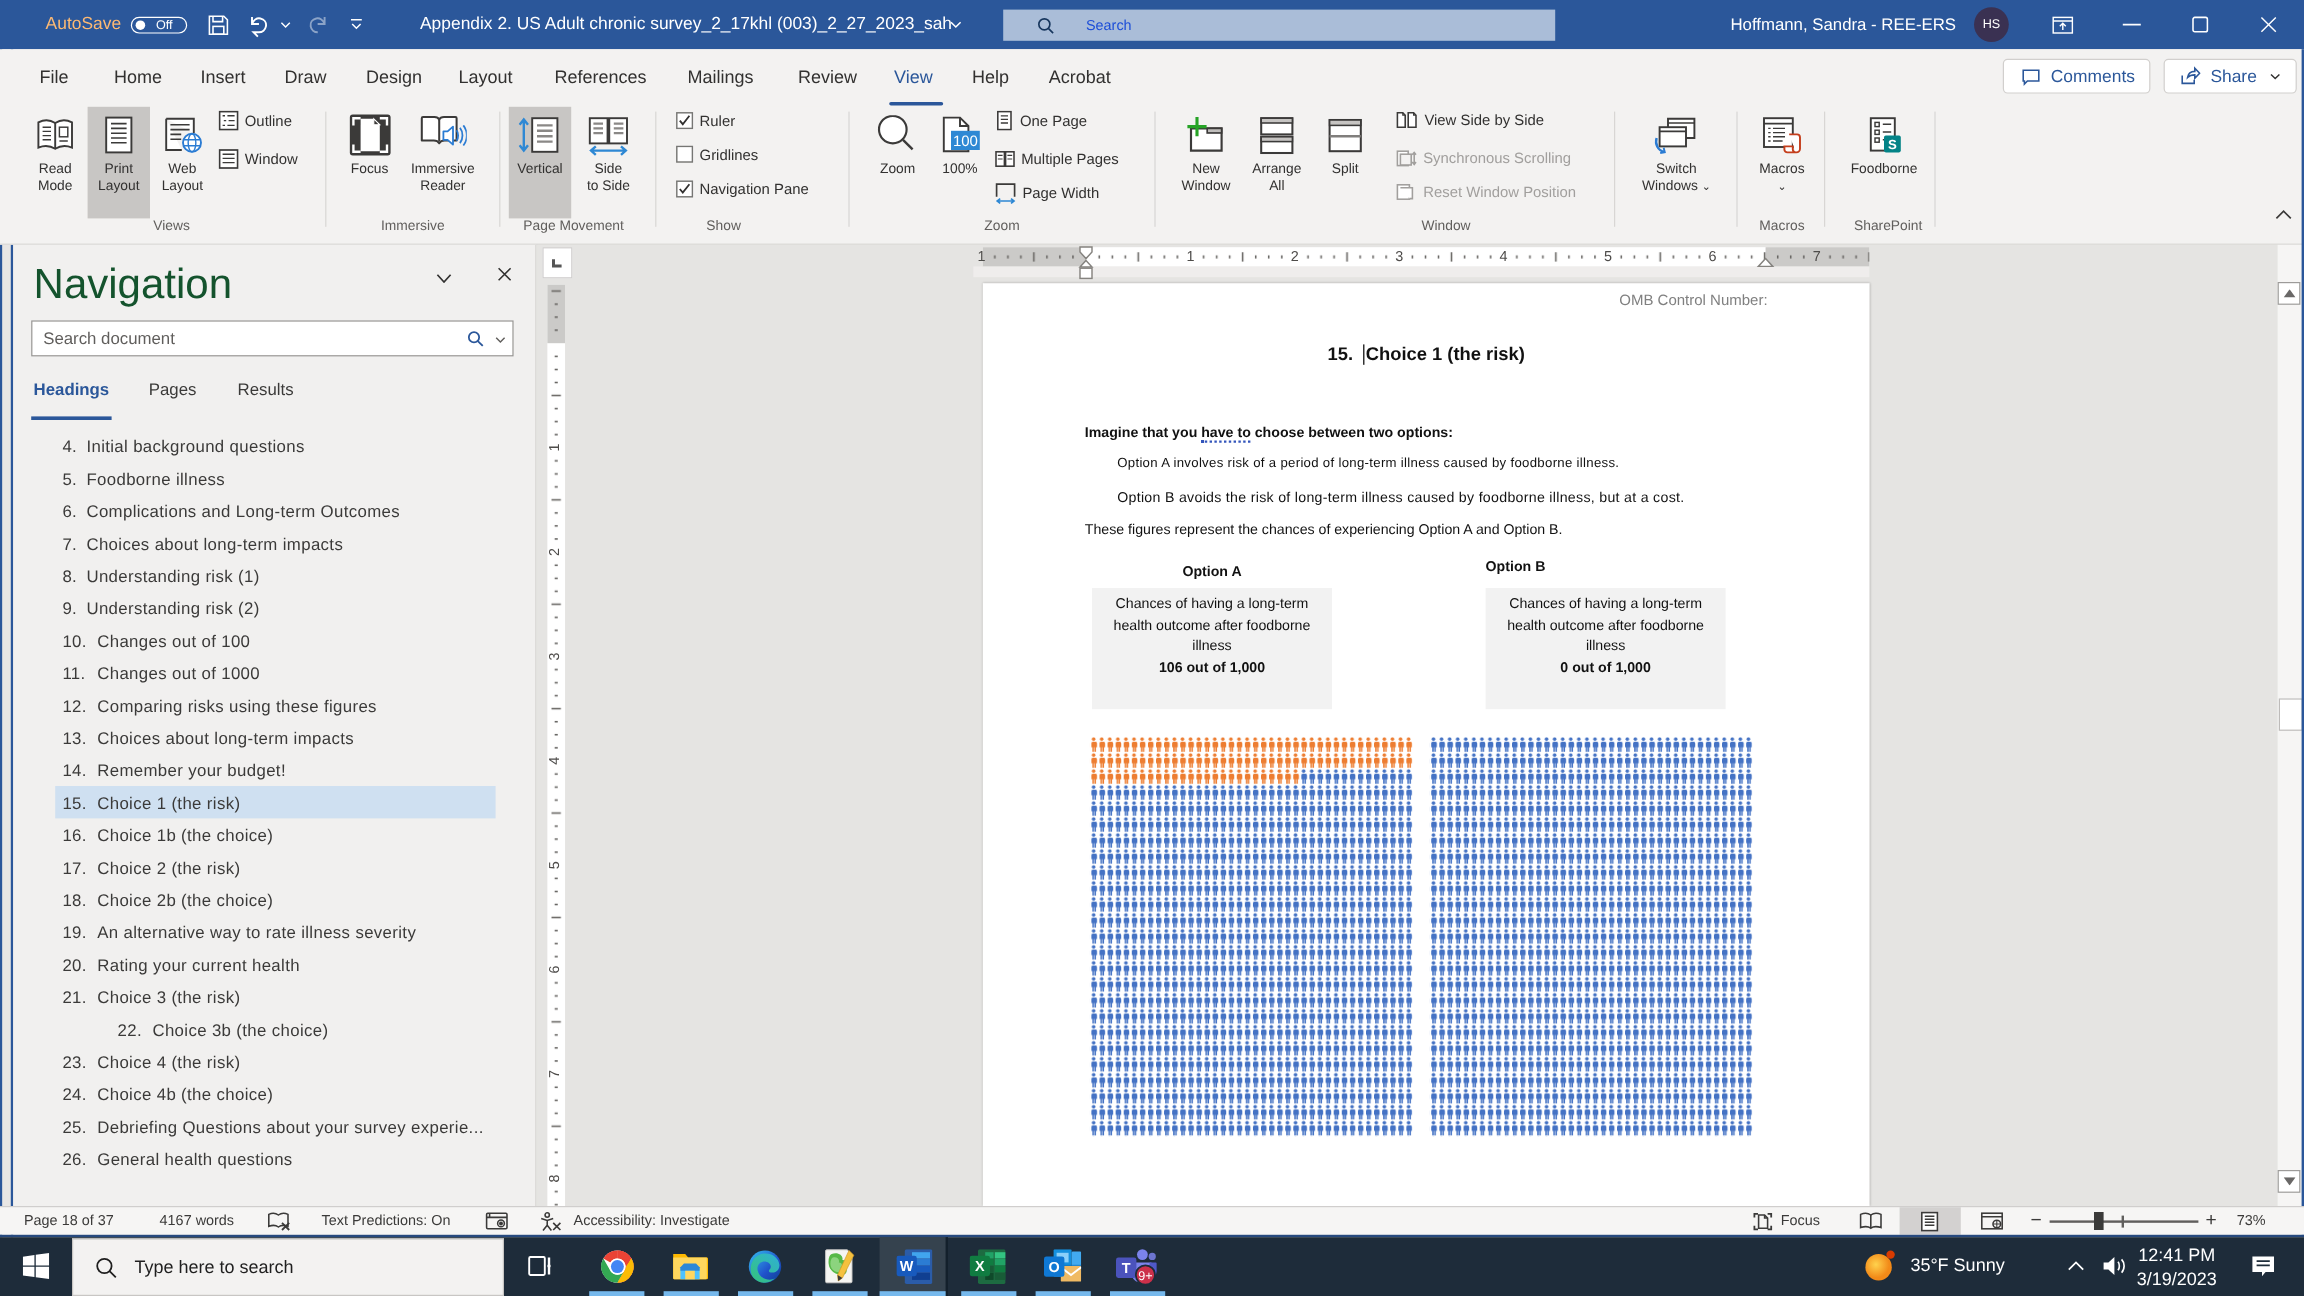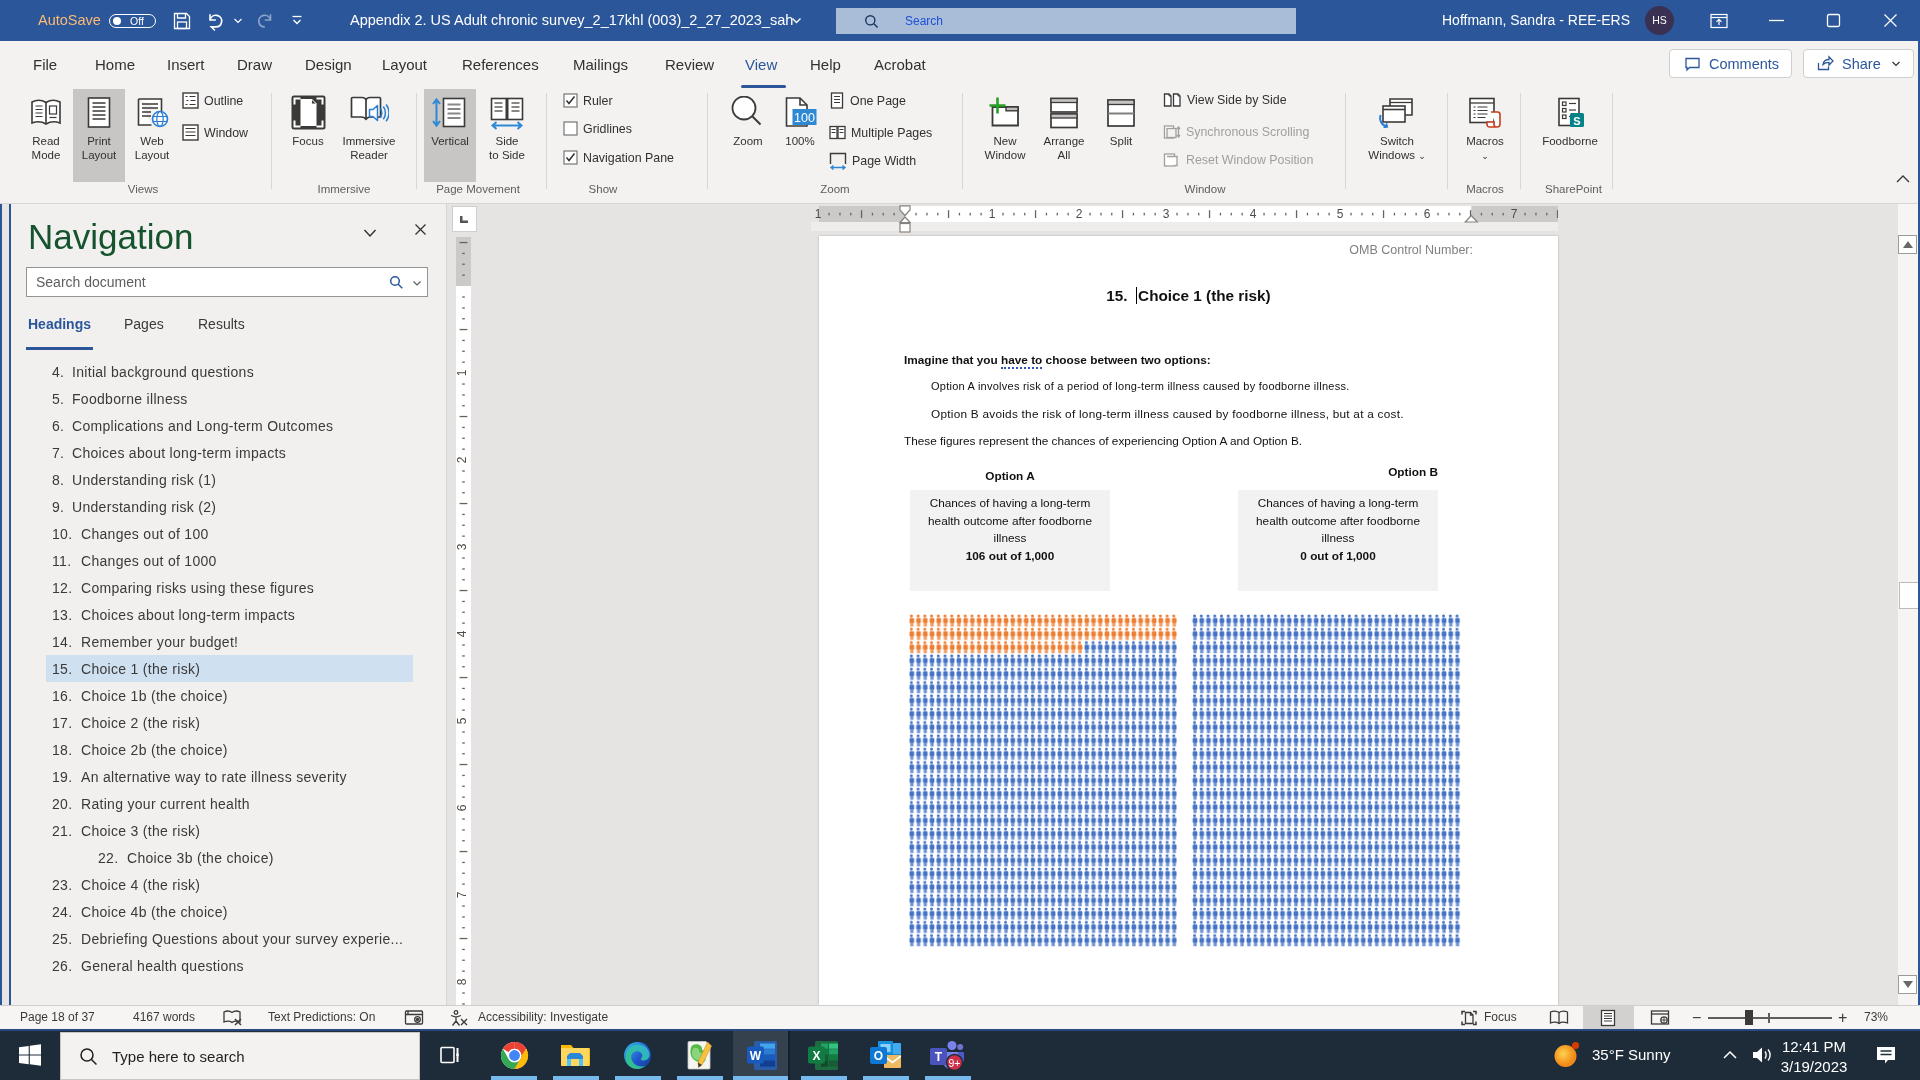--- a/index.html
+++ b/index.html
@@ -620,21 +620,21 @@
       </g>
     </svg>
     <div id="page">
       <div class="abs" style="right:85px;top:7px;font-size:12.5px;color:#808080;">OMB Control Number:</div>
       <div class="abs" style="left:0;top:51px;width:739px;text-align:center;font-weight:bold;font-size:15.3px;color:#111;">15.&nbsp; <span style="border-left:1.3px solid #000;padding-left:1px;">C</span>hoice 1 (the risk)</div>
       <div class="abs" style="left:85px;top:117px;font-weight:bold;font-size:11.8px;color:#111;">Imagine that you <span style="border-bottom:2px dotted #3355bb;">have to</span> choose between two options:</div>
       <div class="abs" style="left:112px;top:144px;font-size:11px;letter-spacing:0.25px;color:#111;">Option A involves risk of a period of long-term illness caused by foodborne illness.</div>
       <div class="abs" style="left:112px;top:171px;font-size:11.8px;letter-spacing:0.25px;color:#111;">Option B avoids the risk of long-term illness caused by foodborne illness, but at a cost.</div>
       <div class="abs" style="left:85px;top:198px;font-size:11.8px;color:#111;">These figures represent the chances of experiencing Option A and Option B.</div>
       <div class="abs" style="left:91px;top:233px;width:200px;text-align:center;font-weight:bold;font-size:11.8px;color:#111;">Option A</div>
-      <div class="abs" style="left:419px;top:229px;width:200px;text-align:right;font-weight:bold;font-size:11.8px;color:#111;">Option B</div>
+      <div class="abs" style="left:419px;top:229px;width:200px;text-align:left;font-weight:bold;font-size:11.8px;color:#111;">Option B</div>
       <div class="abs" style="left:91px;top:254px;width:200px;height:101px;background:#f2f2f2;text-align:center;font-size:11.8px;color:#111;line-height:17.5px;padding-top:5px;">Chances of having a long-term<br>health outcome after foodborne<br>illness<br><b>106 out of 1,000</b></div>
       <div class="abs" style="left:419px;top:254px;width:200px;height:101px;background:#f2f2f2;text-align:center;font-size:11.8px;color:#111;line-height:17.5px;padding-top:5px;">Chances of having a long-term<br>health outcome after foodborne<br>illness<br><b>0 out of 1,000</b></div>
       <svg class="abs" style="left:89px;top:378px;" width="554" height="334" viewBox="0 0 554 334">
         <defs>
           <pattern id="po" width="6.73" height="13.32" patternUnits="userSpaceOnUse">
             <g fill="#ED7D31">
               <circle cx="3.37" cy="1.95" r="1.5"></circle>
               <path d="M1.55 4.15 h3.65 q0.95 0 0.95 1.35 v3.2 h-0.85 v3.8 h-1.25 v-3.8 h-0.45 v3.8 h-1.25 v-3.8 h-0.85 v-3.2 q0 -1.35 0.95 -1.35 z"></path>
             </g>
           </pattern>

